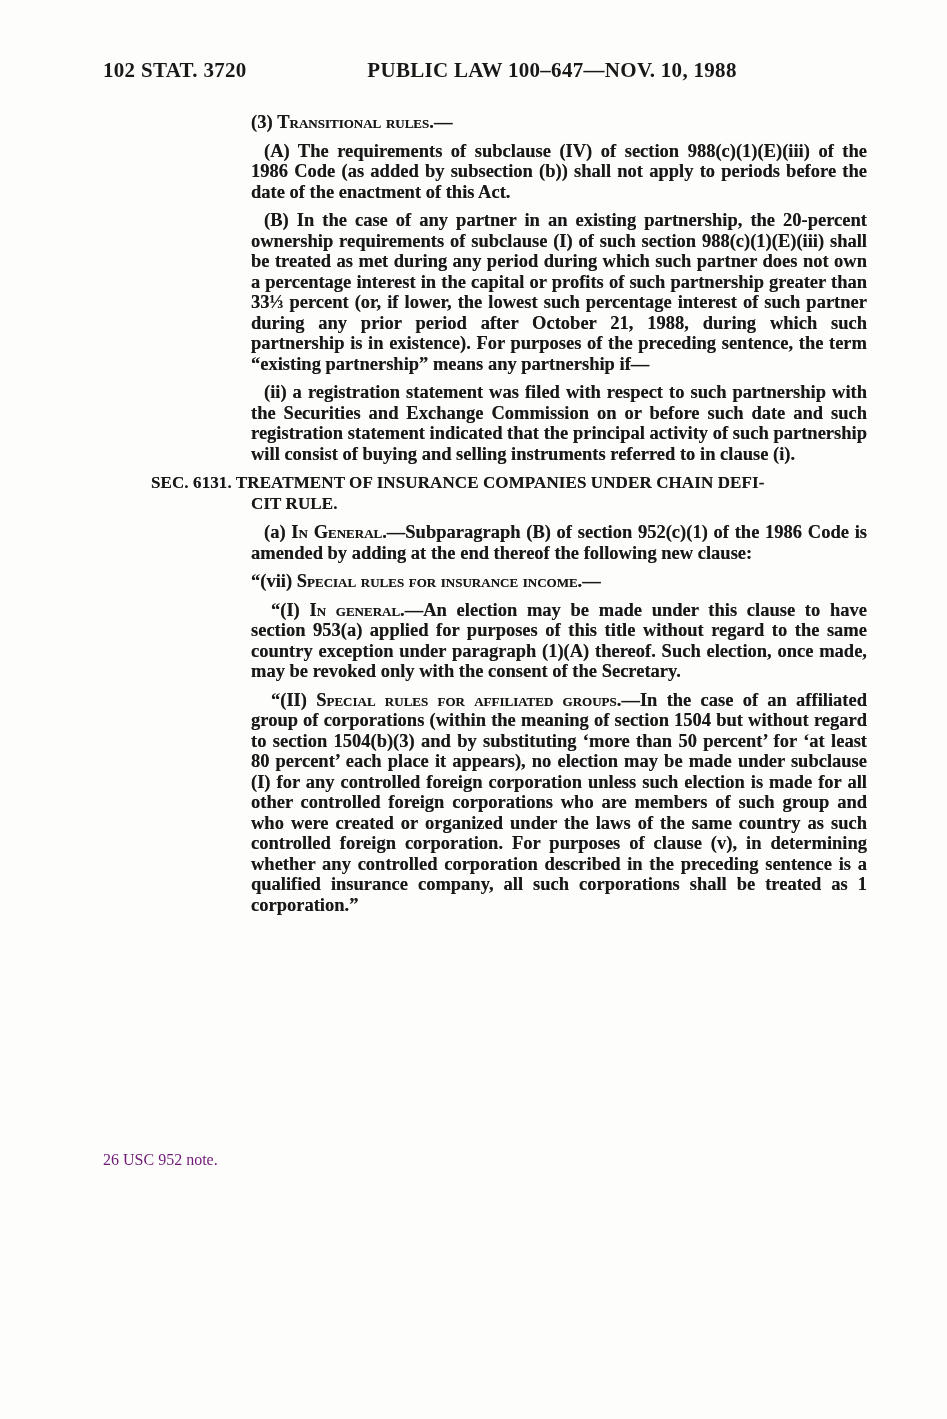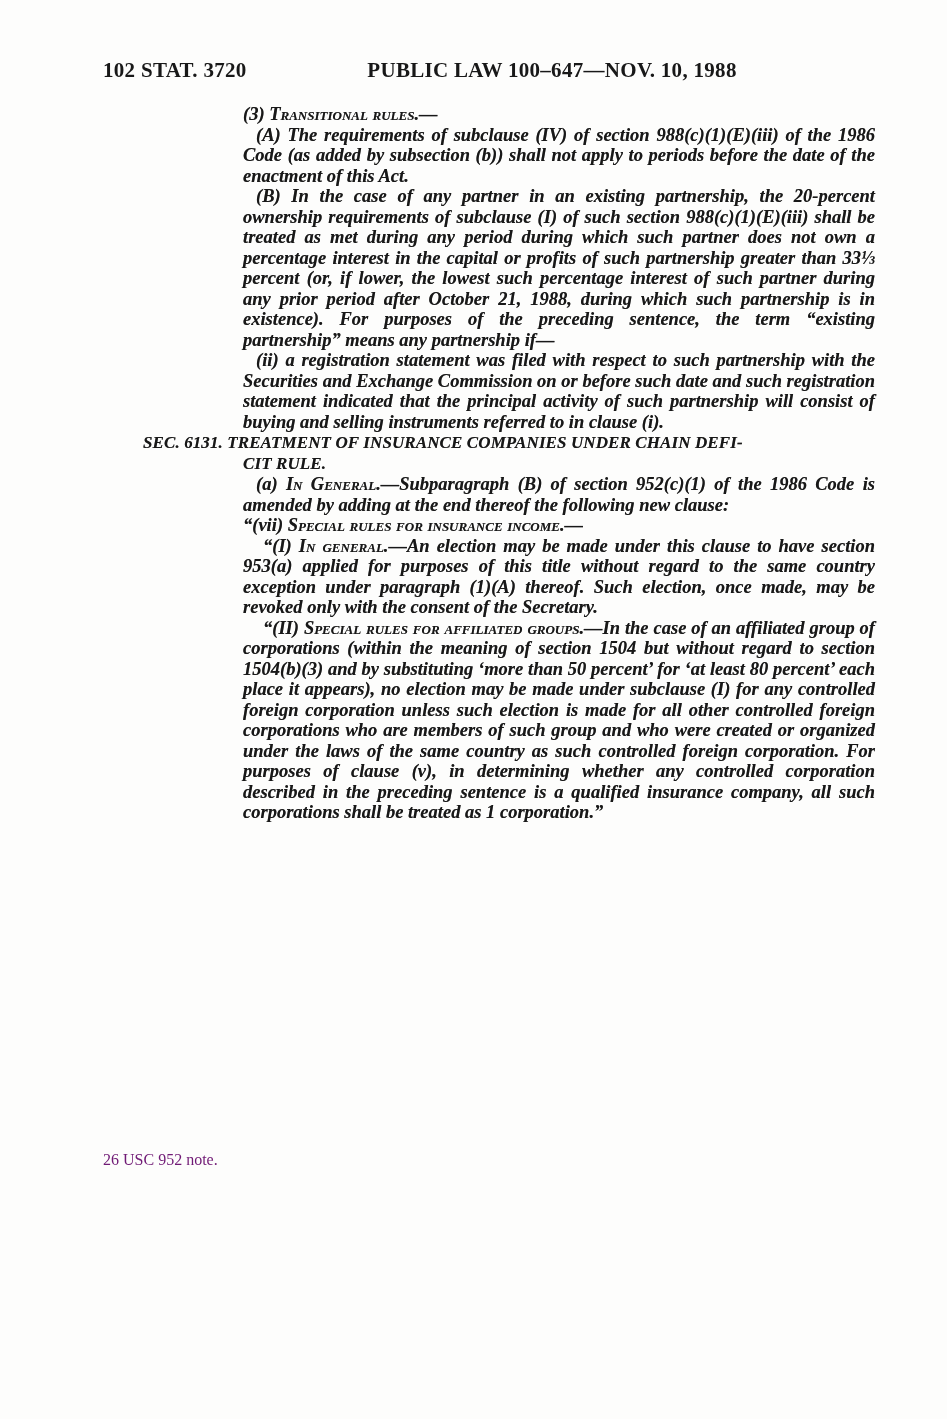--- a/index.html
+++ b/index.html
@@ -37,21 +37,21 @@
     position: absolute;
     left: 243px;
     top: 104px;
     width: 632px;
     font-size: 18.5px;
     line-height: 20.5px;
     font-weight: 700;
     text-align: justify;
     text-shadow: 0 0 0.3px rgba(20,20,20,0.55);
   }
-  .column p { margin: 0; padding: 0; font-style: italic; }
+  .column p { margin: 8px; padding: 0; }
   .sc { font-variant: small-caps; }
   .p-3      { margin-left: 52px; text-align: left; }
   .p-sub    { margin-left: 67px; text-indent: 13px; }
   .p-clause { margin-left: 99px; text-indent: 13px; }
   .p-top    { text-indent: 13px; }
   .sec-heading {
     margin-top: 13px;
     margin-bottom: 6px;
     font-size: 17px;
     line-height: 21px;

